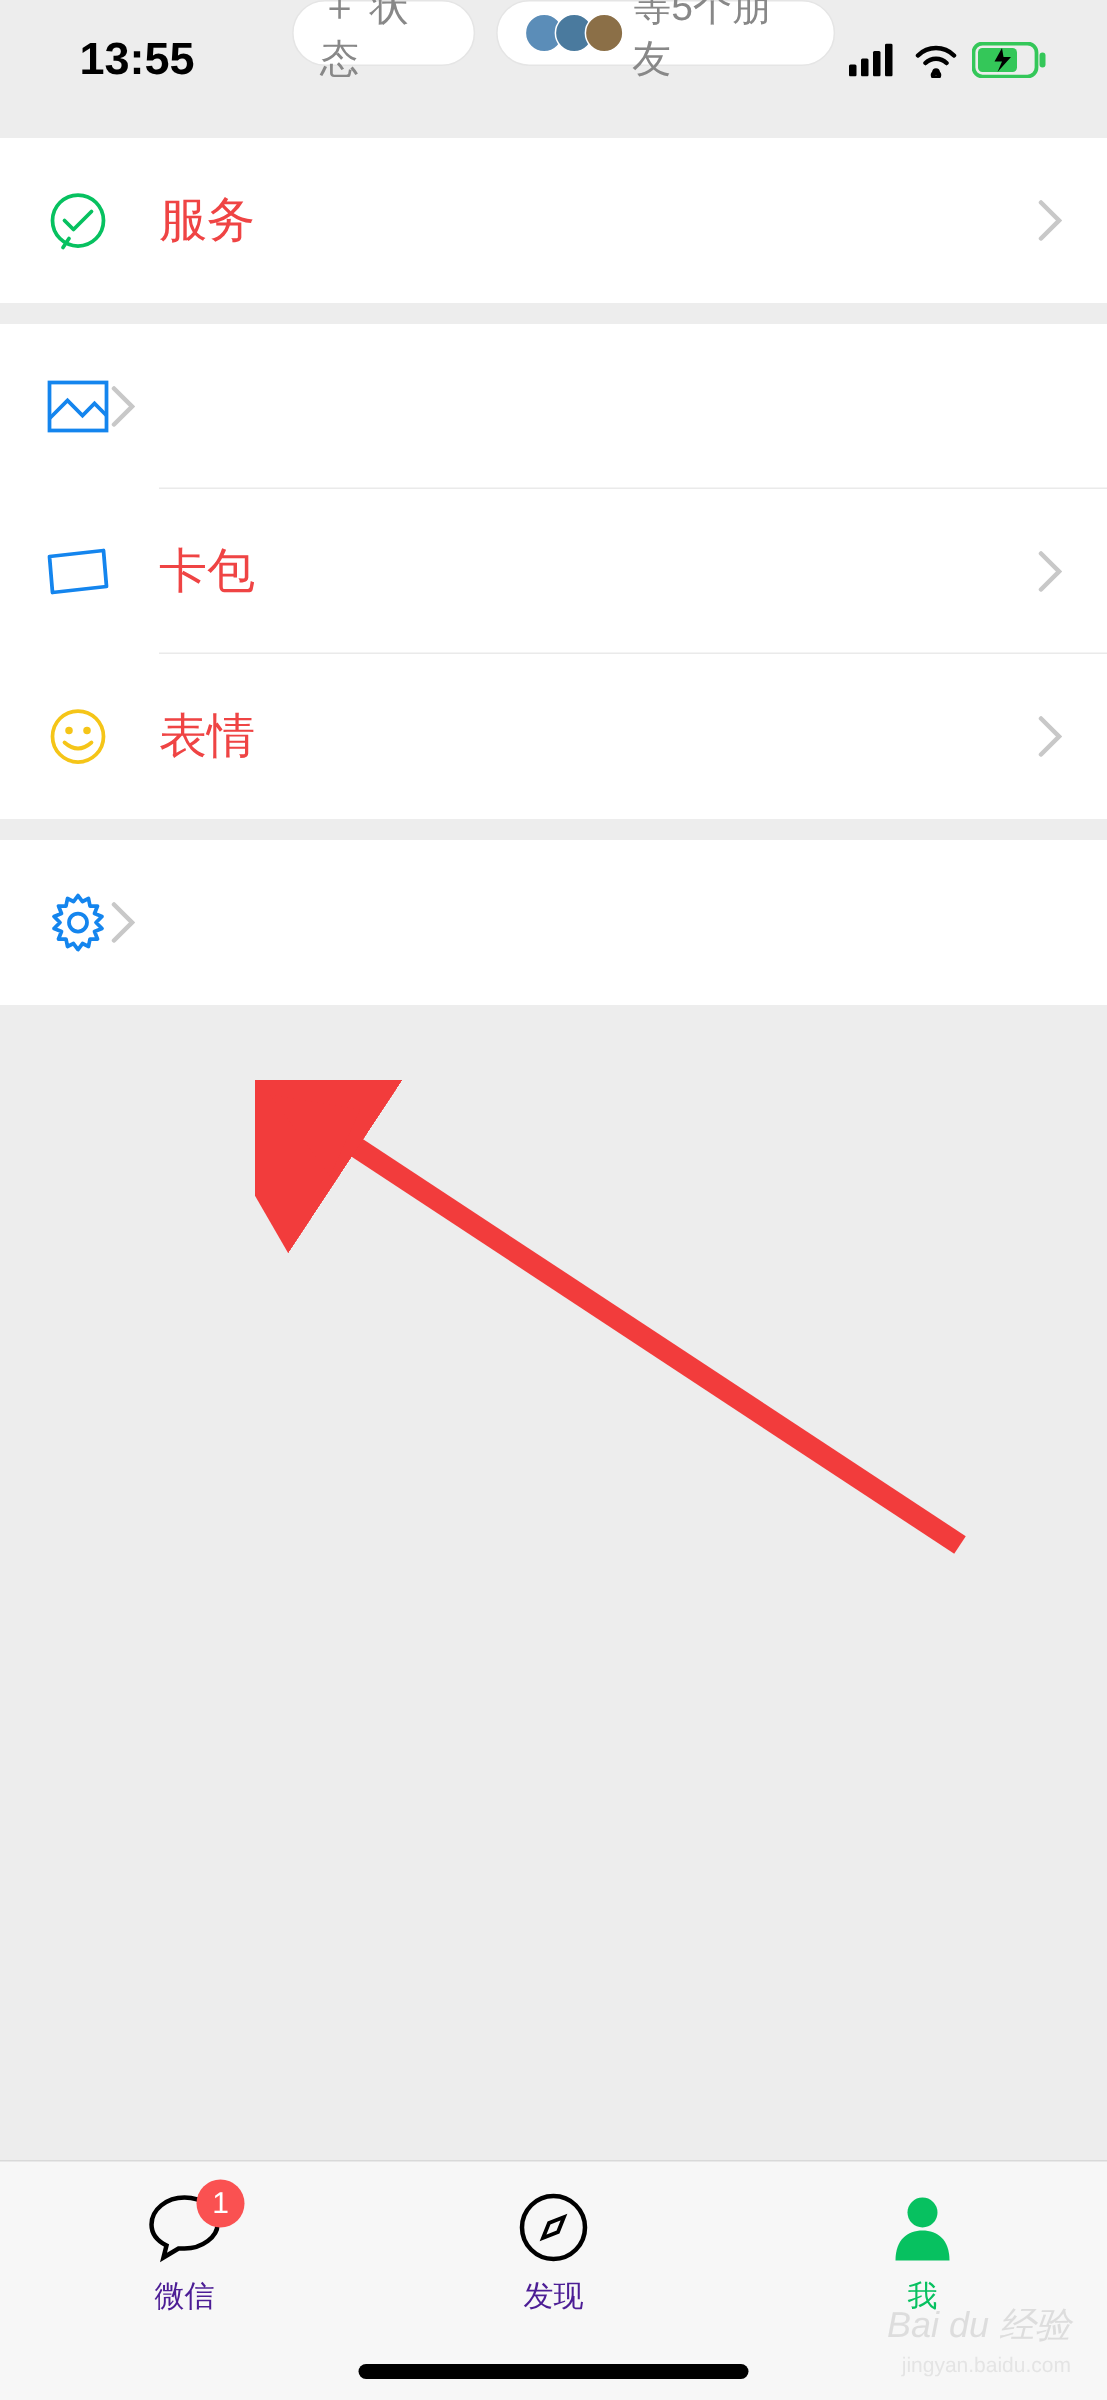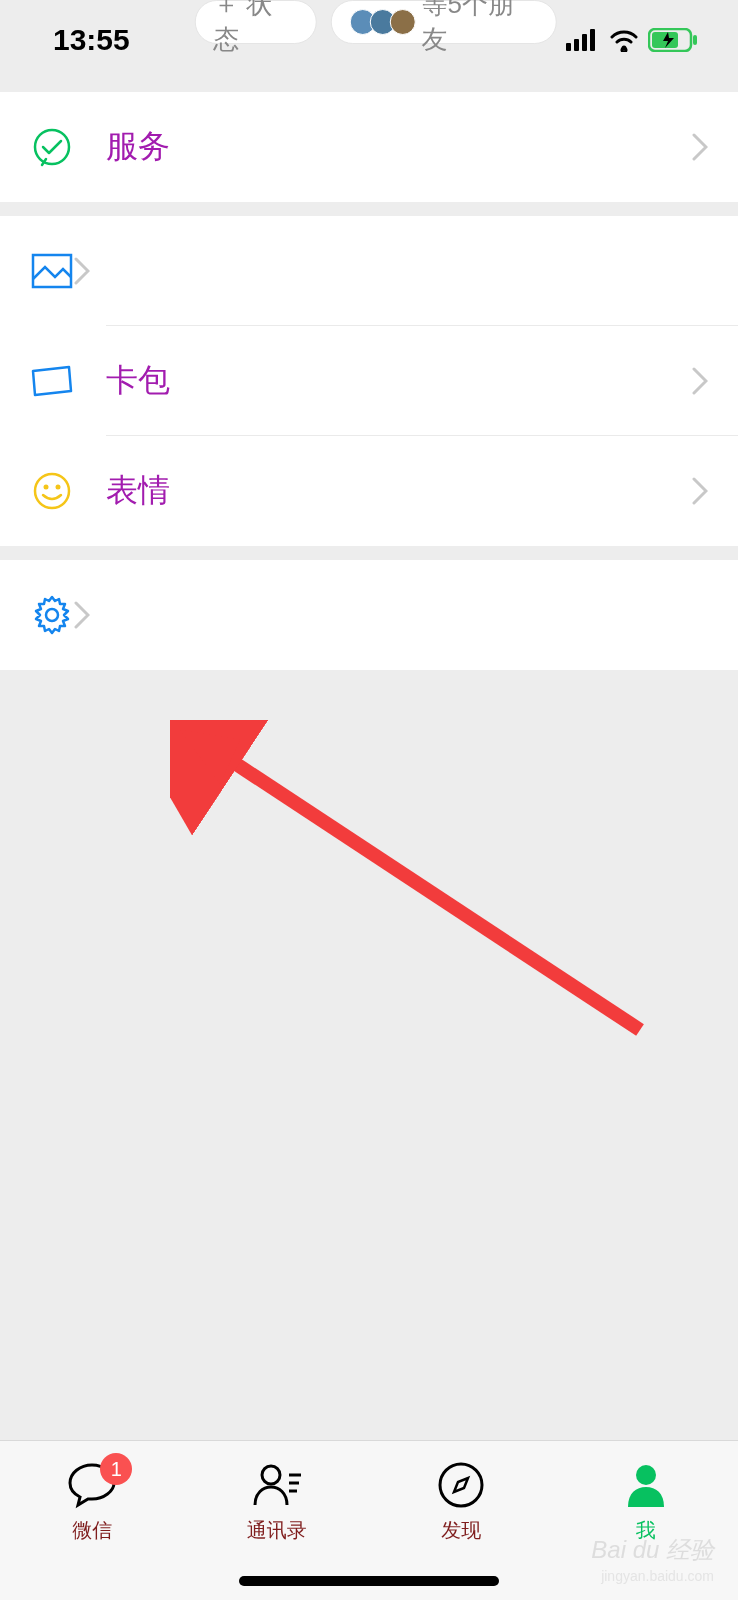--- a/index.html
+++ b/index.html
@@ -87,21 +87,21 @@
     .row-icon {
       width: 44px;
       height: 44px;
       display: flex;
       align-items: center;
       justify-content: center;
       flex-shrink: 0;
     }
     .row-label {
       font-size: 32px;
-      color: #a21caf;
+      color: #ef4444;
       margin-left: 32px;
       flex: 1;
     }
     .chevron {
       color: #c8c8c8;
       flex-shrink: 0;
     }
     .divider {
       position: absolute;
       bottom: 0;
@@ -133,21 +133,21 @@
     }
     .tab-icon {
       width: 52px;
       height: 52px;
       display: flex;
       align-items: center;
       justify-content: center;
     }
     .tab-label {
       font-size: 20px;
-      color: #7f1d1d;
+      color: #4c1d95;
     }
     .tab.active .tab-label { color: #07c160; }
     .badge {
       position: absolute;
       top: -6px;
       left: 50%;
       margin-left: 8px;
       background: #fa5151;
       color: #fff;
       font-size: 20px;
@@ -321,32 +321,20 @@
     <div class="tab-icon">
       <svg width="52" height="48" viewBox="0 0 52 48">
           <path d="M26 4 C14 4 4 12 4 22 C4 28 8 33 14 36 L12 44 L22 38 C23 38 25 38 26 38 C38 38 48 30 48 22 C48 12 38 4 26 4 Z" stroke="#000" stroke-width="3" fill="none"></path>
         </svg>
     </div>
     <div class="badge">1</div>
     <div class="tab-label">微信</div>
   </div>
   <div class="tab">
     <div class="tab-icon">
-      <svg width="52" height="48" viewBox="0 0 52 48">
-          <circle cx="20" cy="14" r="9" stroke="#000" stroke-width="3" fill="none"></circle>
-          <path d="M4 44 C4 32 12 26 20 26 C28 26 36 32 36 44" stroke="#000" stroke-width="3" fill="none"></path>
-          <line x1="38" y1="14" x2="50" y2="14" stroke="#000" stroke-width="3"></line>
-          <line x1="38" y1="22" x2="48" y2="22" stroke="#000" stroke-width="3"></line>
-          <line x1="38" y1="30" x2="46" y2="30" stroke="#000" stroke-width="3"></line>
-        </svg>
-    </div>
-    <div class="tab-label">通讯录</div>
-  </div>
-  <div class="tab">
-    <div class="tab-icon">
       <svg width="50" height="50" viewBox="0 0 50 50">
           <circle cx="25" cy="25" r="21" stroke="#000" stroke-width="3" fill="none"></circle>
           <path d="M32 18 L28 28 L18 32 L22 22 Z" stroke="#000" stroke-width="2.5" fill="none"></path>
         </svg>
     </div>
     <div class="tab-label">发现</div>
   </div>
   <div class="tab active">
     <div class="tab-icon">
       <svg width="48" height="48" viewBox="0 0 48 48">

